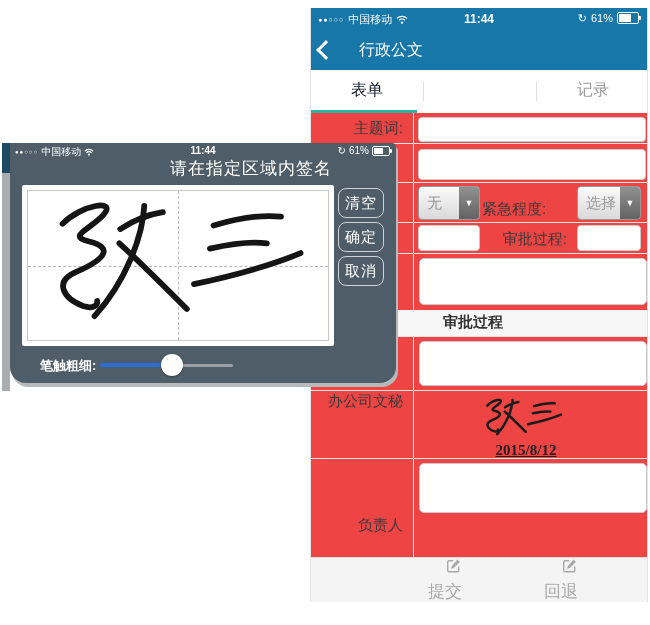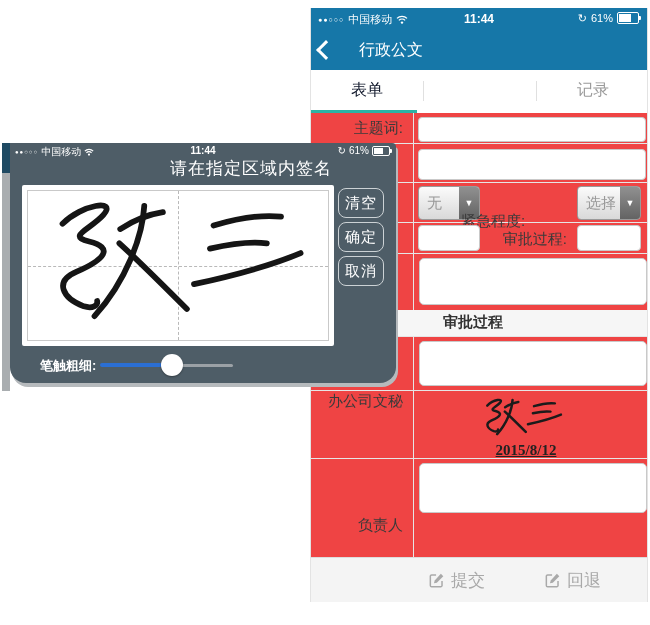--- a/index.html
+++ b/index.html
@@ -44,21 +44,21 @@
   .dd .arr{width:20px;height:100%;background:linear-gradient(#909090,#636363);border-radius:0 3px 3px 0;
            display:flex;align-items:center;justify-content:center;color:#fff;font-size:9px;}
   .sec-band{position:absolute;left:0;right:0;top:197px;height:26px;background:#f6f6f6;}
   .sec-title{position:absolute;left:132px;top:200px;font-size:15px;font-weight:bold;color:#333;}
   .sign-date{position:absolute;left:150px;width:130px;top:329px;text-align:center;
              font-family:"Liberation Serif",serif;font-size:15px;font-weight:bold;color:#222;text-decoration:underline;}
   .sig-small{position:absolute;left:168px;top:282px;width:88px;height:47px;stroke:#1b1b1b;fill:none;
              stroke-linecap:round;stroke-linejoin:round;stroke-width:9;}
 
   .p-footer{position:absolute;left:0;top:549px;width:100%;height:45px;background:#f4f4f4;border-top:1px solid #ddd;box-sizing:border-box;}
-  .fbtn{position:absolute;top:0;height:45px;display:flex;align-items:center;gap:6px;color:#a9a9a9;font-size:17px;cursor:default;}
+  .fbtn{position:absolute;top:0;height:45px;display:flex;align-items:flex-end;gap:6px;color:#a9a9a9;font-size:17px;cursor:default;flex-direction:column;}
   .fbtn.submit{left:117px;}
   .fbtn.rollback{left:233px;}
 
   
   .edge-blue{position:absolute;left:2px;top:143px;width:8px;height:30px;background:#1f4a63;}
   .edge-gray{position:absolute;left:2px;top:173px;width:8px;height:218px;background:#a9adb0;}
   .dialog{position:absolute;left:10px;top:143px;width:386px;height:240px;background:#4e5d67;
           border-radius:0 4px 16px 16px;box-shadow:2px 4px 0 #b6babd;color:#fff;}
   .d-status{position:absolute;left:0;top:2px;width:100%;height:12px;font-size:10px;}
   .d-status .left{position:absolute;left:5px;top:0;display:flex;align-items:center;gap:3px;}
@@ -147,21 +147,21 @@
 
       <span class="flabel lab-cell" style="top:6px;">主题词:</span>
       <span class="tf" style="left:107px;top:4px;width:228px;height:25px;"></span>
 
       <span class="tf" style="left:107px;top:36px;width:228px;height:31px;"></span>
 
       <span class="dd" style="left:107px;top:73px;width:62px;">
         <span class="val">无</span>
         <span class="arr">▼</span>
       </span>
-      <span class="flabel" style="left:150px;top:99px;width:106px;text-align:left;">紧急程度:</span>
+      <span class="flabel" style="left:150px;top:87px;width:106px;text-align:center;">紧急程度:</span>
       <span class="dd" style="left:266px;top:73px;width:64px;">
         <span class="val">选择</span>
         <span class="arr">▼</span>
       </span>
 
       <span class="tf" style="left:107px;top:112px;width:62px;height:26px;"></span>
       <span class="flabel" style="left:150px;top:117px;width:106px;text-align:right;">审批过程:</span>
       <span class="tf" style="left:266px;top:112px;width:64px;height:26px;"></span>
 
       <span class="tf" style="left:108px;top:145px;width:228px;height:47px;border-radius:5px;"></span>

